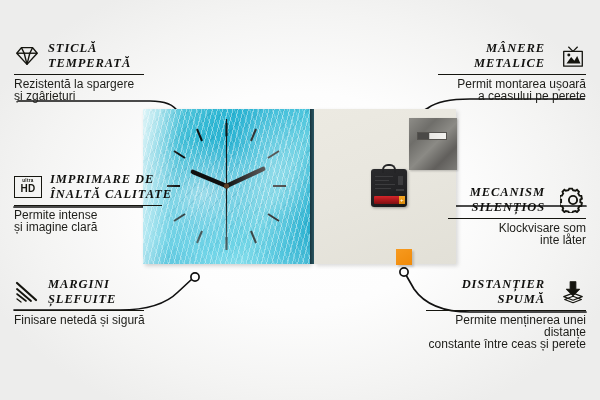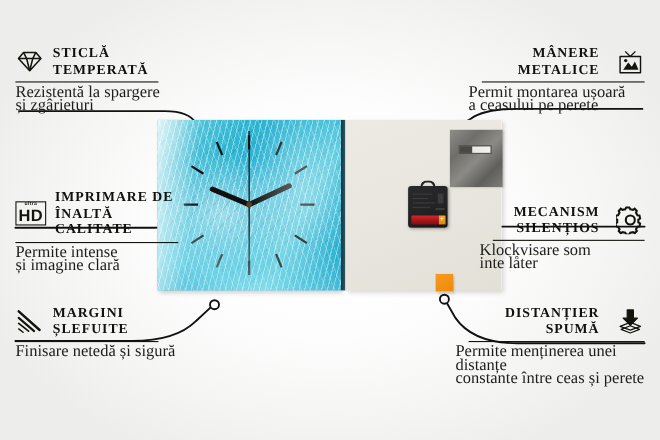--- a/index.html
+++ b/index.html
@@ -115,41 +115,42 @@
   .feature { position: absolute; }
   .feature .head {
     display: flex; align-items: center; gap: 8px;
   }
   .feature.right .head { flex-direction: row; justify-content: flex-end; gap: 15px; }
   .title {
     font-family: "Liberation Serif", serif;
     font-size: 12.5px; font-weight: 700; color: #11110f;
     letter-spacing: .9px; line-height: 14.5px; text-transform: uppercase;
     white-space: pre-line;
+    font-style: italic;
   }
   .feature.left .title { text-align: left; }
   .feature.right .title { text-align: right; }
   .rule { height: 1.4px; background: #15150f; margin: 4px 0 4px; }
   .desc {
-    font-family: Liberation Serif, serif;
-    font-size: 15px; color: #1d1d19; line-height: 11.6px;
+    font-family: Liberation Sans, sans-serif;
+    font-size: 12px; color: #1d1d19; line-height: 11.6px;
     white-space: pre-line;
   }
-  .feature.right .desc { }
+  .feature.right .desc { text-align: right; }
 
   .ico { flex: 0 0 auto; width: 26px; height: 26px; position: relative; }
   .ico svg { display:block; width:100%; height:100%; }
 
   .hd-box {
     width: 28px; height: 22px; border: 1.3px solid #16160f;
     display:flex; flex-direction:column; align-items:center; justify-content:center;
     font-family:"Liberation Sans",sans-serif; line-height:1;
   }
   .hd-box .u { font-size:4.6px; font-weight:700; letter-spacing:.3px; color:#16160f; }
-  .hd-box .h { font-size:15px; font-weight:700; letter-spacing:.3px; color:#16160f; margin-top:1px; }
+  .hd-box .h { font-size:10px; font-weight:700; letter-spacing:.3px; color:#16160f; margin-top:1px; }
 </style>
 </head>
 <body>
 
 <div id="stage">
 
   <svg id="wires" viewBox="0 0 600 400" xmlns="http://www.w3.org/2000/svg">
     <g fill="none" stroke="#111111" stroke-width="1.7" stroke-linecap="round">
 
       <path d="M18 101 L150 101 Q172 101 178 112 L181 116"></path>

